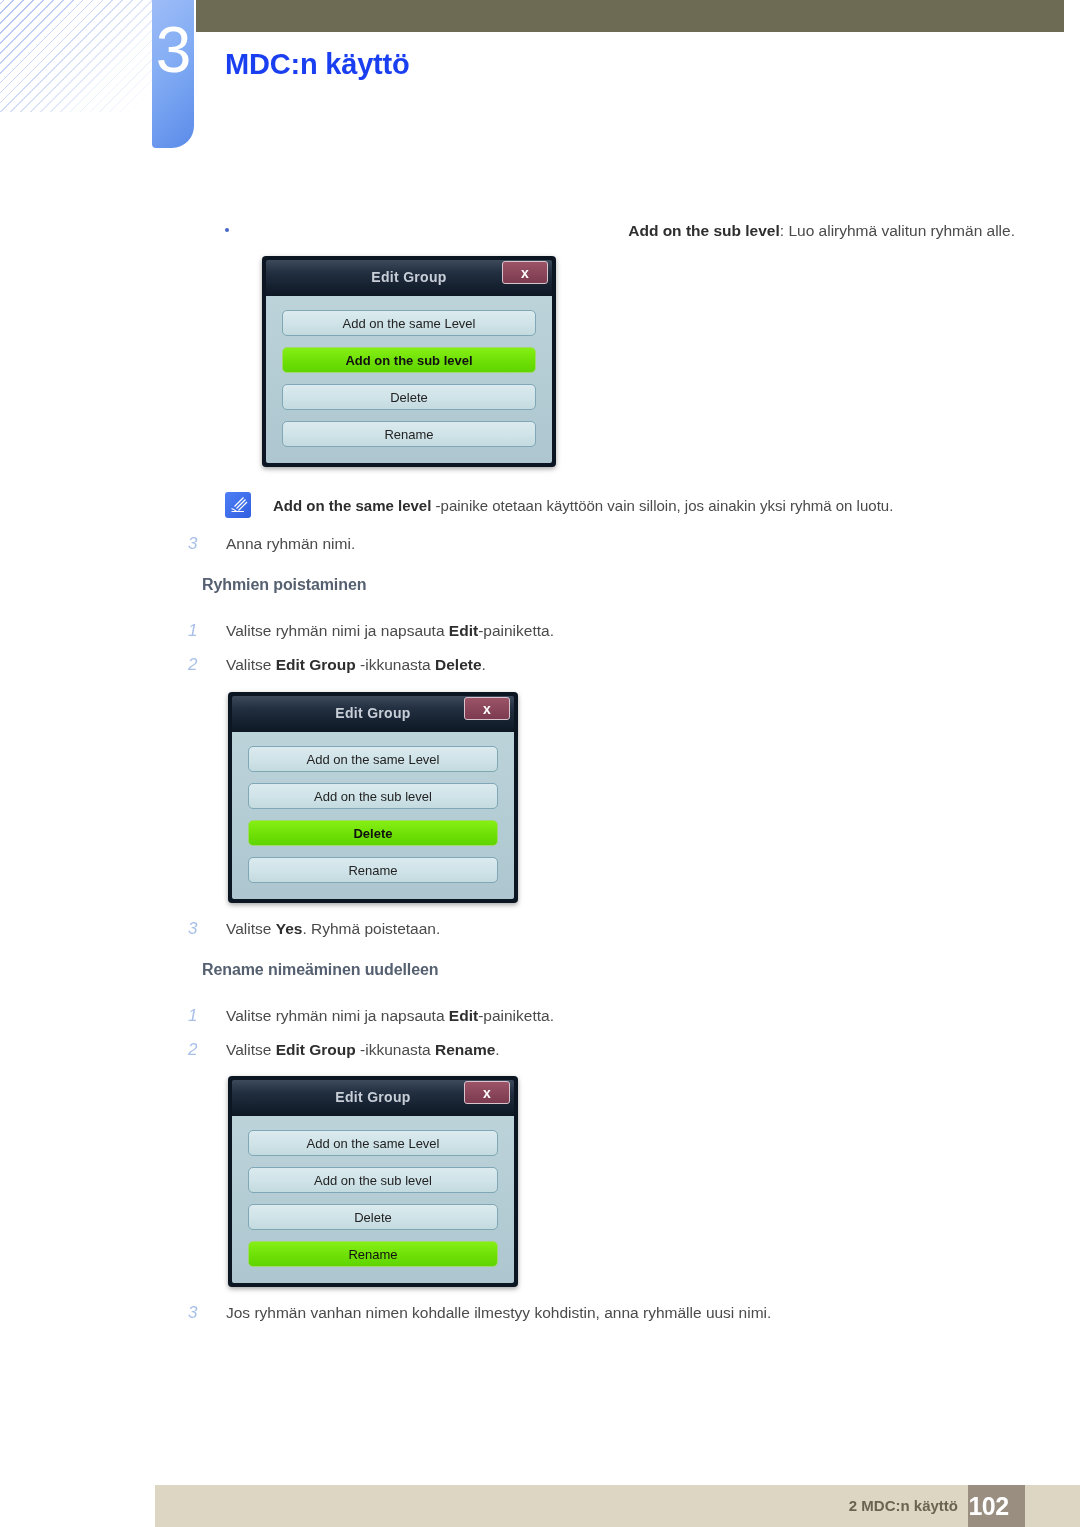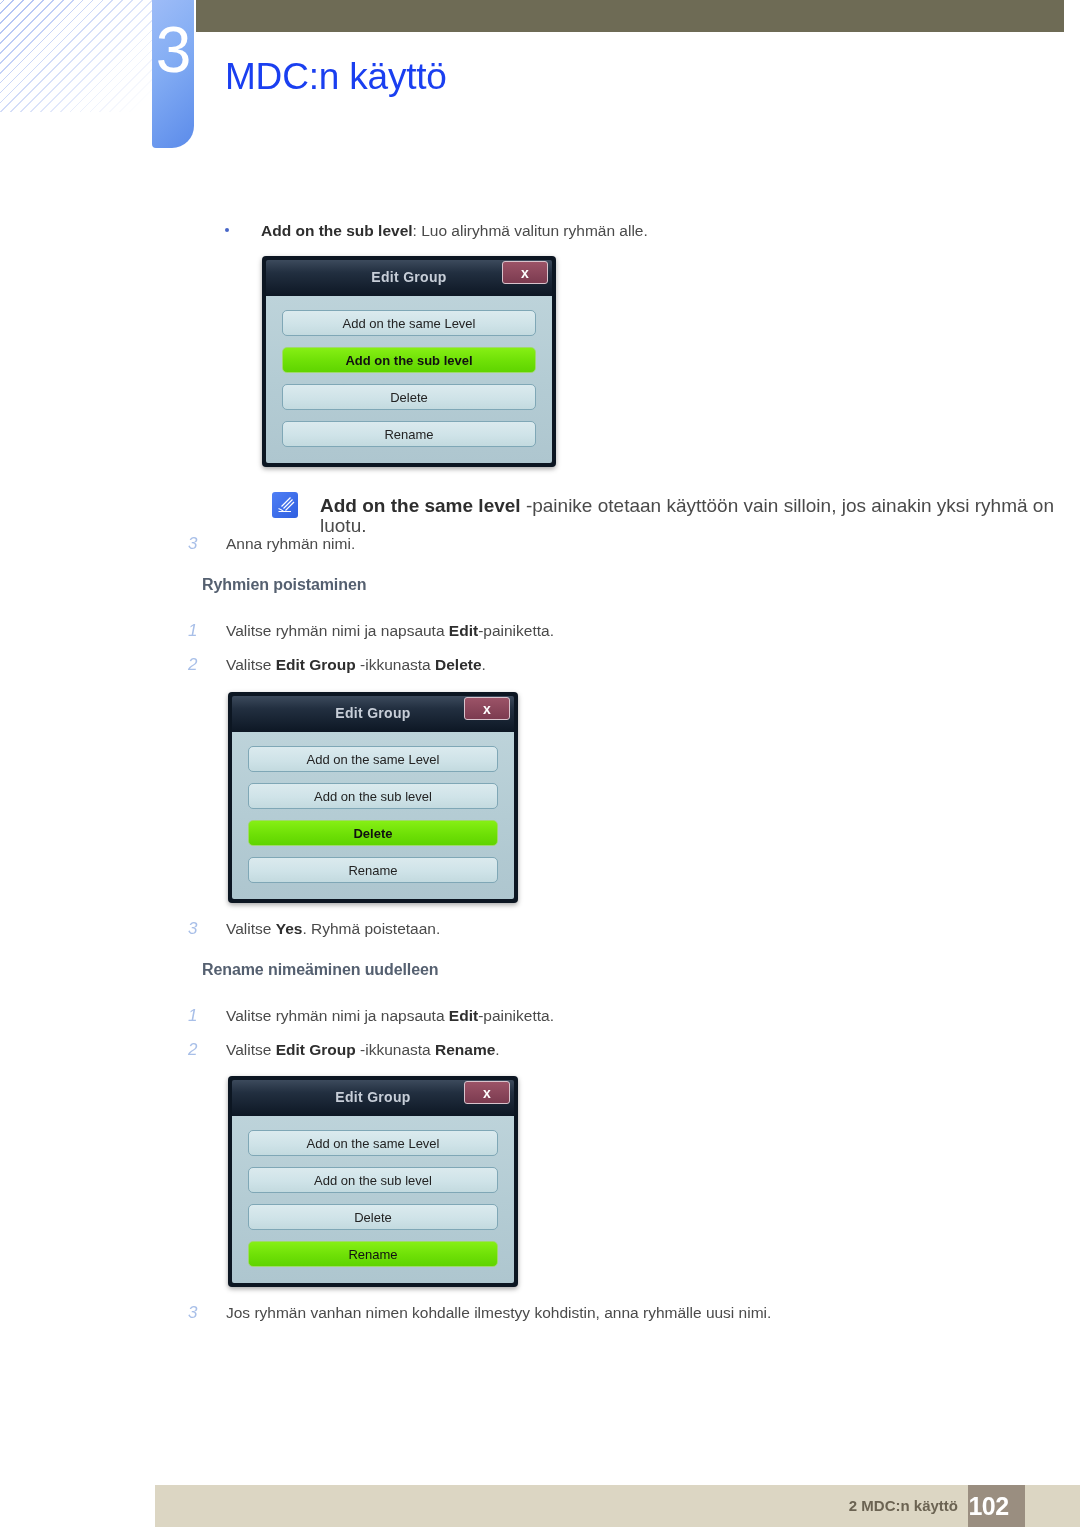--- a/index.html
+++ b/index.html
@@ -47,54 +47,53 @@
     width: 42px;
     text-align: center;
     color: #ffffff;
     font-size: 64px;
     font-weight: 400;
     line-height: 64px;
     letter-spacing: -1px;
   }
   .chapter-title {
     position: absolute;
-    left: 225px; top: 56px;
+    left: 225px; top: 48px;
     color: #1a3ff0;
-    font-size: 37px;
-    font-weight: normal;
+    font-size: 29px;
+    font-weight: bold;
     letter-spacing: -0.2px;
   }
 
   
   .bullet-row {
     position: absolute;
     left: 225px;
     width: 790px;
     font-size: 15.5px;
     color: #4a4a4a;
     line-height: 22px;
   }
   .bullet-dot {
     position: absolute;
     left: -0px; top: 8px;
     width: 4px; height: 4px;
     border-radius: 50%;
     background: #4766c8;
   }
-  .bullet-text { margin-left: 36px; display: block; }
+  .bullet-text { margin-left: 36px; display: block; text-align: right; }
   .bullet-text b { color: #2e2e2e; font-weight: bold; }
 
   .note-row {
     position: absolute;
     left: 225px;
     width: 800px;
-    font-size: 19px;
+    font-size: 15px;
     color: #4a4a4a;
     line-height: 20px;
-    margin-left: 47px;
   }
   .note-icon {
     position: absolute;
     left: 0px; top: 0px;
     width: 26px; height: 26px;
     border-radius: 3px;
     background: linear-gradient(135deg, #4f7ff5 0%, #2f5fe0 100%);
     overflow: hidden;
   }
   .note-text {

